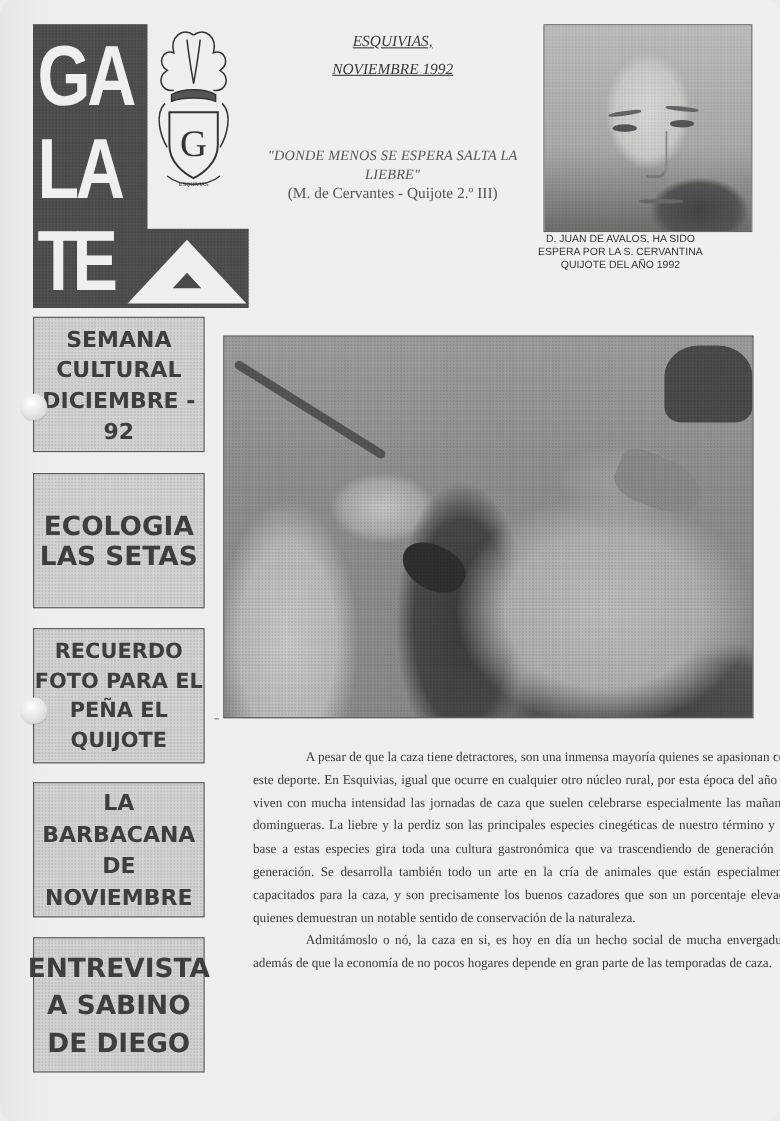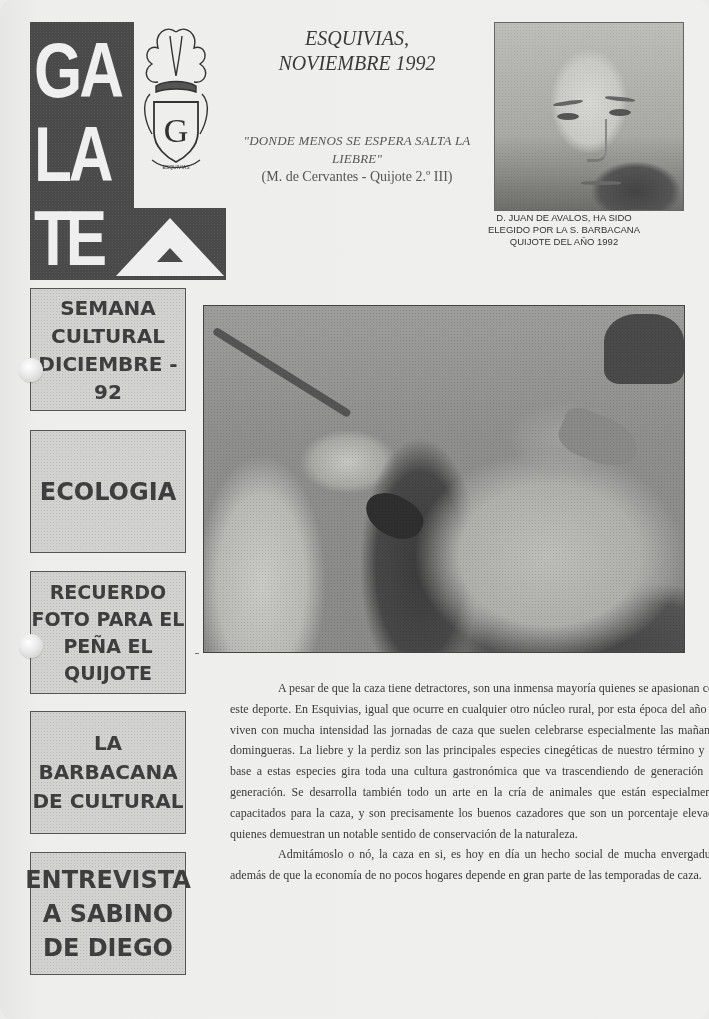--- a/index.html
+++ b/index.html
@@ -44,21 +44,21 @@
   }
   .crest {
     position: absolute; left: 136px; top: 24px; width: 80px; height: 150px;
   }
 
   
   .header-text {
     position: absolute; left: 232px; top: 26px; width: 250px; text-align: center;
   }
   .town-date {
-    font-style: italic; font-size: 20px; line-height: 25px; color: #3a3a3a;
+    font-style: italic; font-size: 14px; line-height: 25px; color: #3a3a3a; text-decoration: underline;
   }
   .quote {
     margin-top: 56px; font-style: italic; font-size: 13px; line-height: 18px;
     color: #555; letter-spacing: 0.2px;
   }
   .citation { font-size: 14px; line-height: 18px; color: #555; }
 
   
   .portrait {
     position: absolute; left: 494px; top: 22px; width: 188px; height: 187px;
@@ -189,42 +189,43 @@
   <div class="portrait">
     <div class="p-brow" style="left:58px;top:78px;transform:rotate(-8deg);"></div>
     <div class="p-brow" style="left:110px;top:74px;transform:rotate(6deg);"></div>
     <div class="p-eye" style="left:62px;top:90px;"></div>
     <div class="p-eye" style="left:114px;top:86px;"></div>
     <div class="p-nose"></div>
     <div class="p-mouth"></div>
   </div>
   <div class="caption">
     <div>D. JUAN DE AVALOS, HA SIDO</div>
-    <div>ELEGIDO POR LA S. BARBACANA</div>
+    <div>ESPERA POR LA S. CERVANTINA</div>
     <div>QUIJOTE DEL AÑO 1992</div>
   </div>
 
   <div class="side-box sb1">
     <span>SEMANA</span>
     <span>CULTURAL</span>
     <span>DICIEMBRE - 92</span>
   </div>
   <div class="side-box sb2">
     <span>ECOLOGIA</span>
+    <span>LAS SETAS</span>
   </div>
   <div class="side-box sb3">
     <span>RECUERDO</span>
     <span>FOTO PARA EL</span>
     <span>PEÑA EL</span>
     <span>QUIJOTE</span>
   </div>
   <div class="side-box sb4">
     <span>LA</span>
     <span>BARBACANA</span>
-    <span>DE CULTURAL</span>
+    <span>DE NOVIEMBRE</span>
   </div>
   <div class="side-box sb5">
     <span>ENTREVISTA</span>
     <span>A SABINO</span>
     <span>DE DIEGO</span>
   </div>
 
   <div class="punch-hole" style="top:358px;"></div>
   <div class="punch-hole" style="top:634px;"></div>
 

